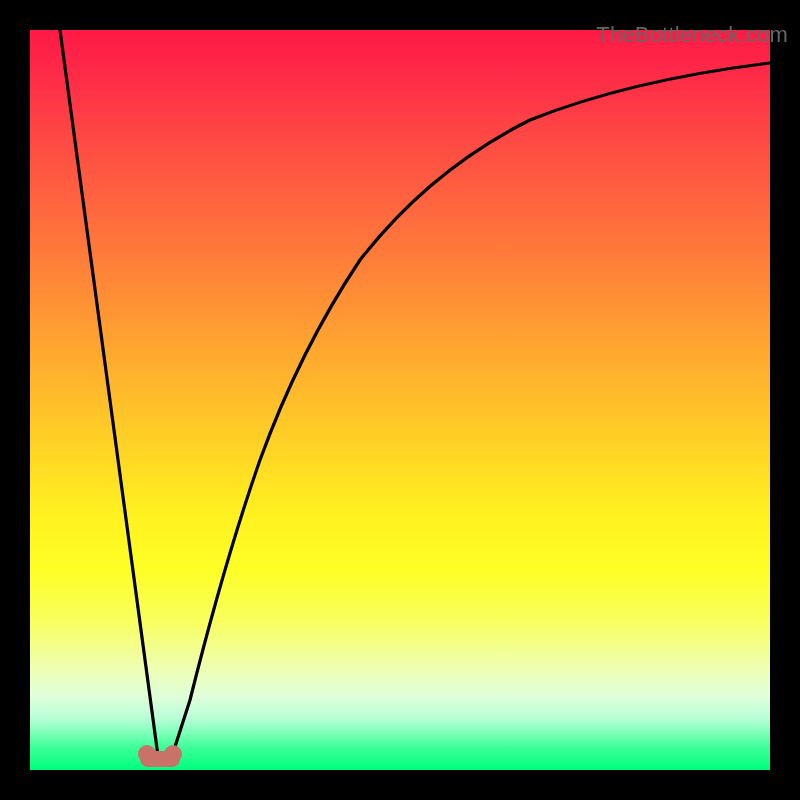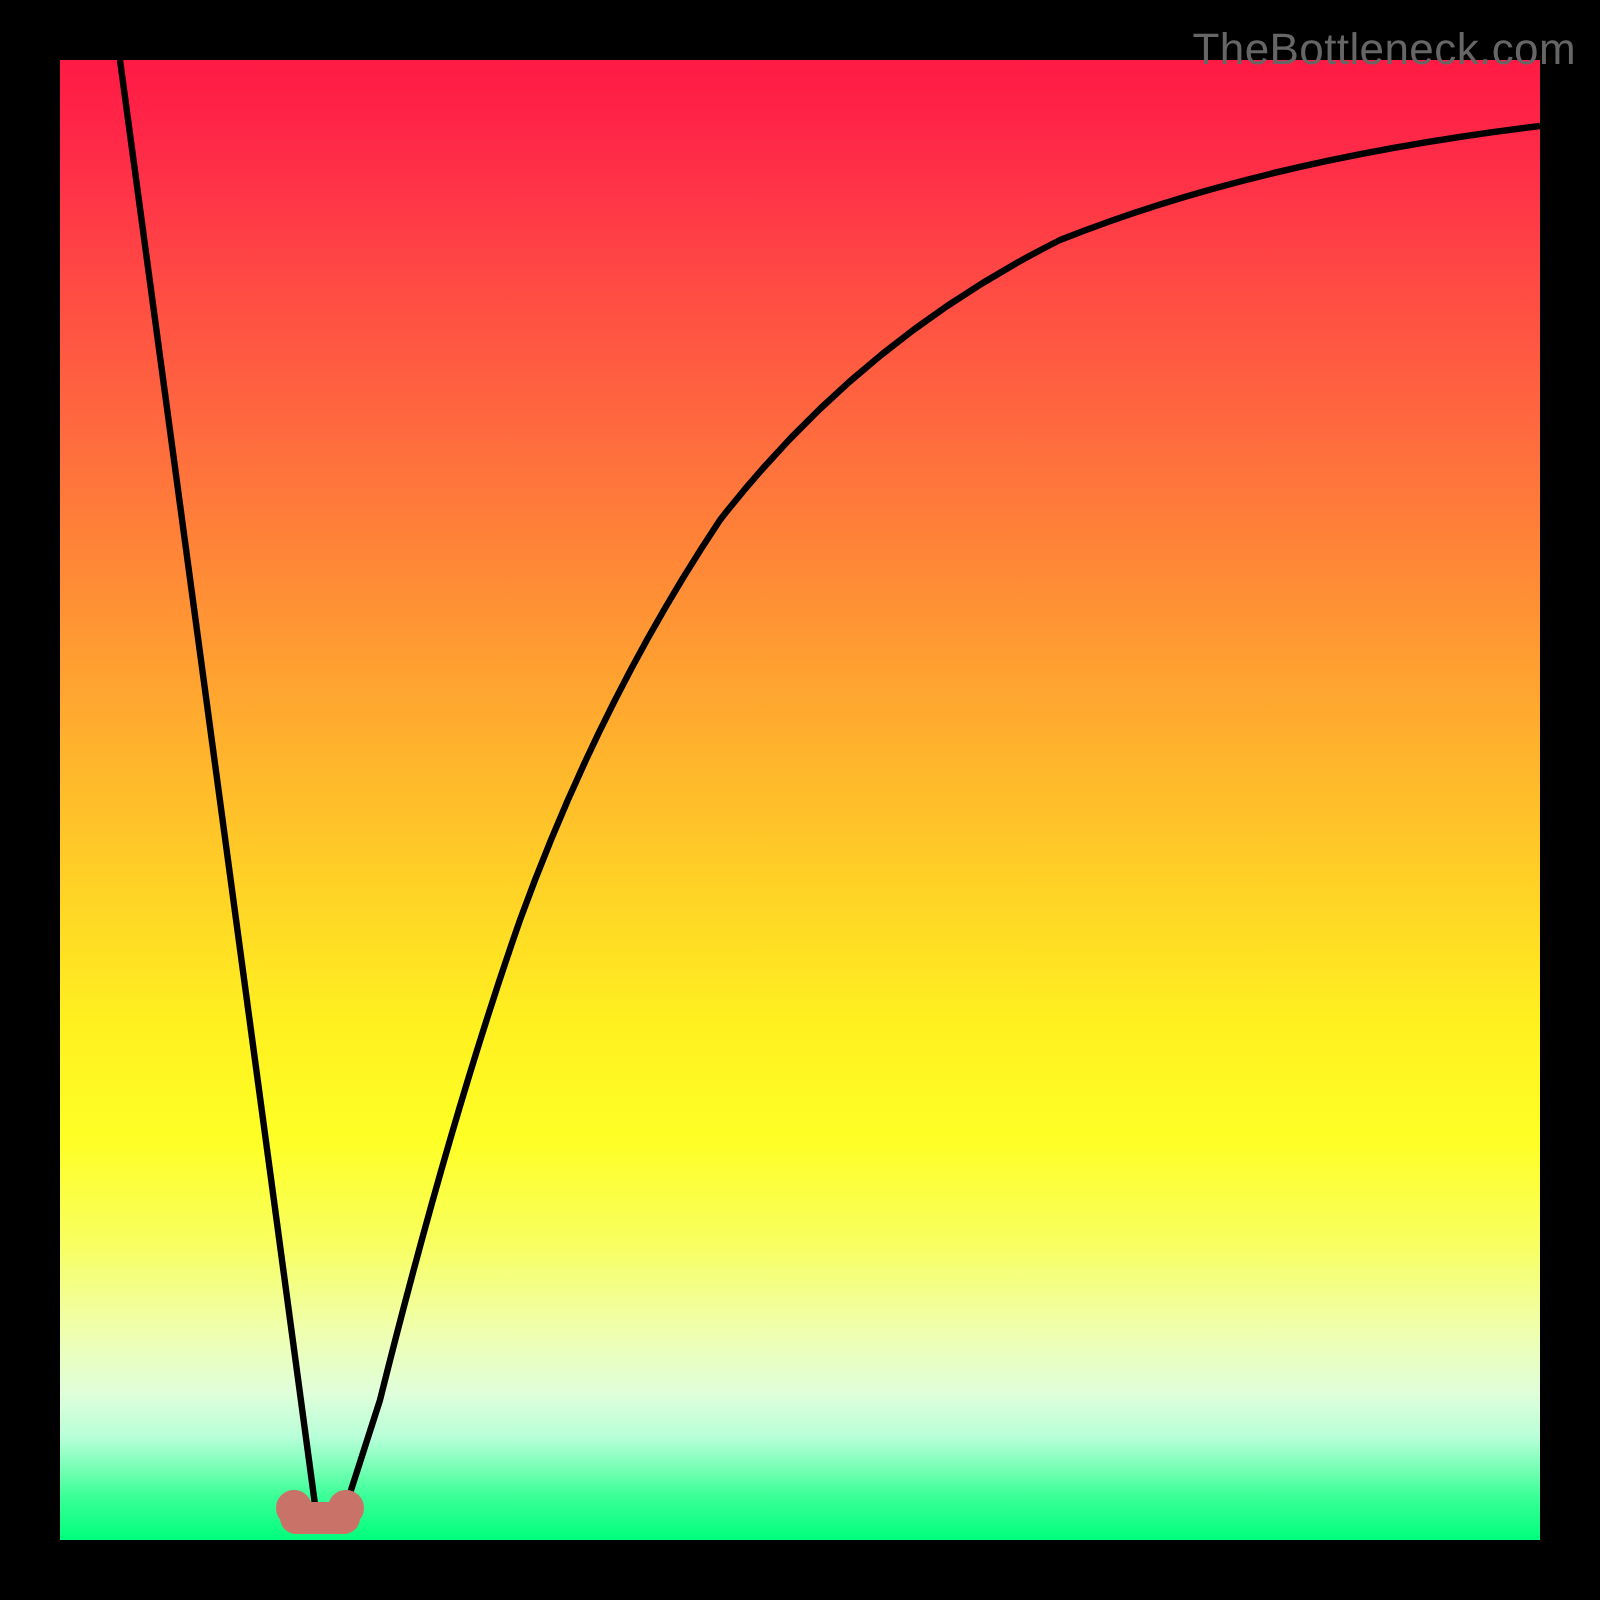--- a/index.html
+++ b/index.html
@@ -5,21 +5,21 @@
     * { margin: 0; padding: 0; box-sizing: border-box; }
     body {
       width: 800px;
       height: 800px;
       background: #000;
       position: relative;
       font-family: Arial, sans-serif;
     }
     .watermark {
       position: absolute;
-      top: 12px;
+      top: 22px;
       right: 12px;
       color: #666;
       font-size: 22px;
       font-weight: 500;
       z-index: 10;
       letter-spacing: 0.2px;
     }
     .plot-area {
       position: absolute;
       left: 30px;

